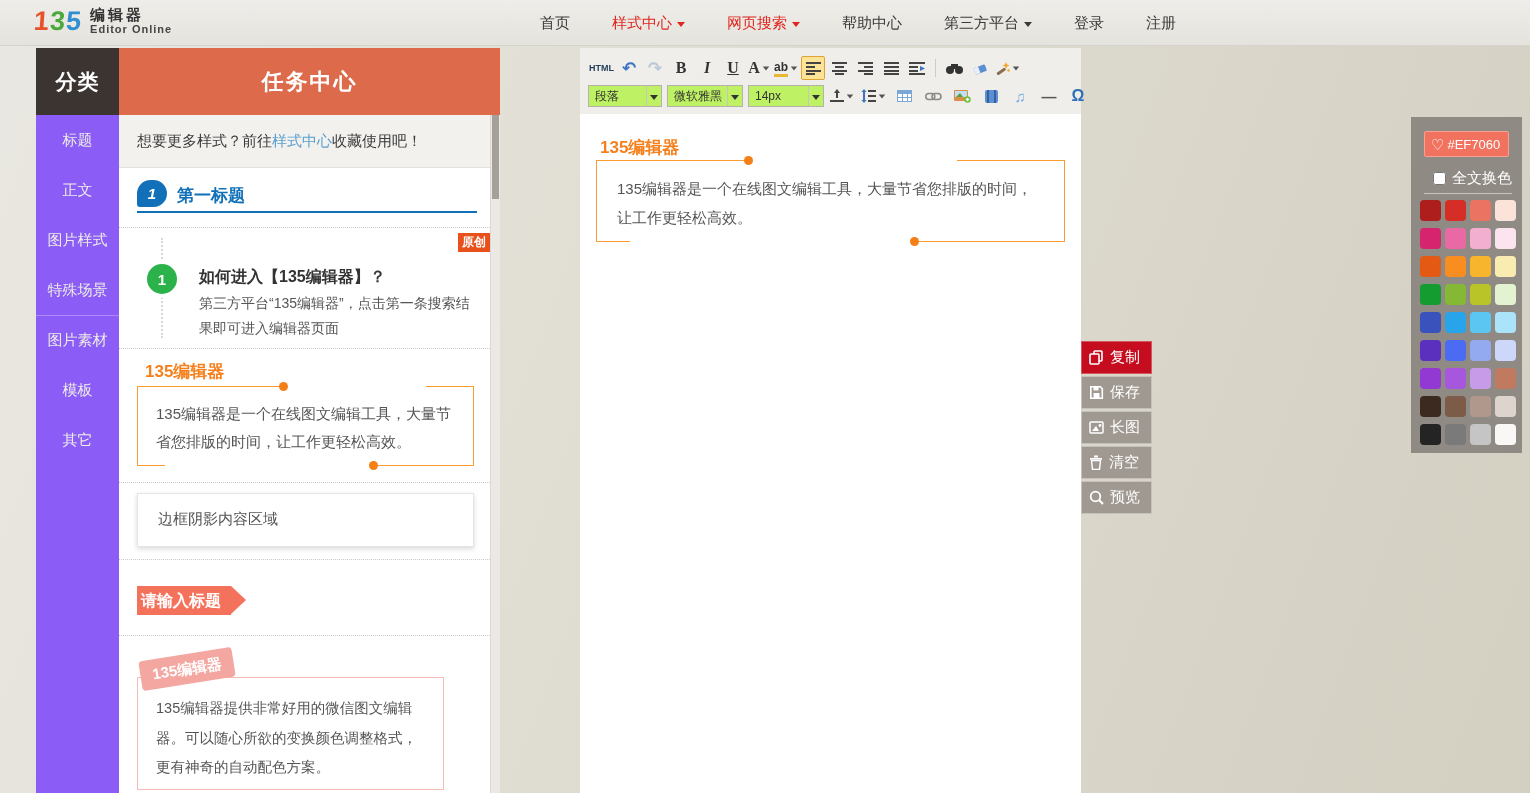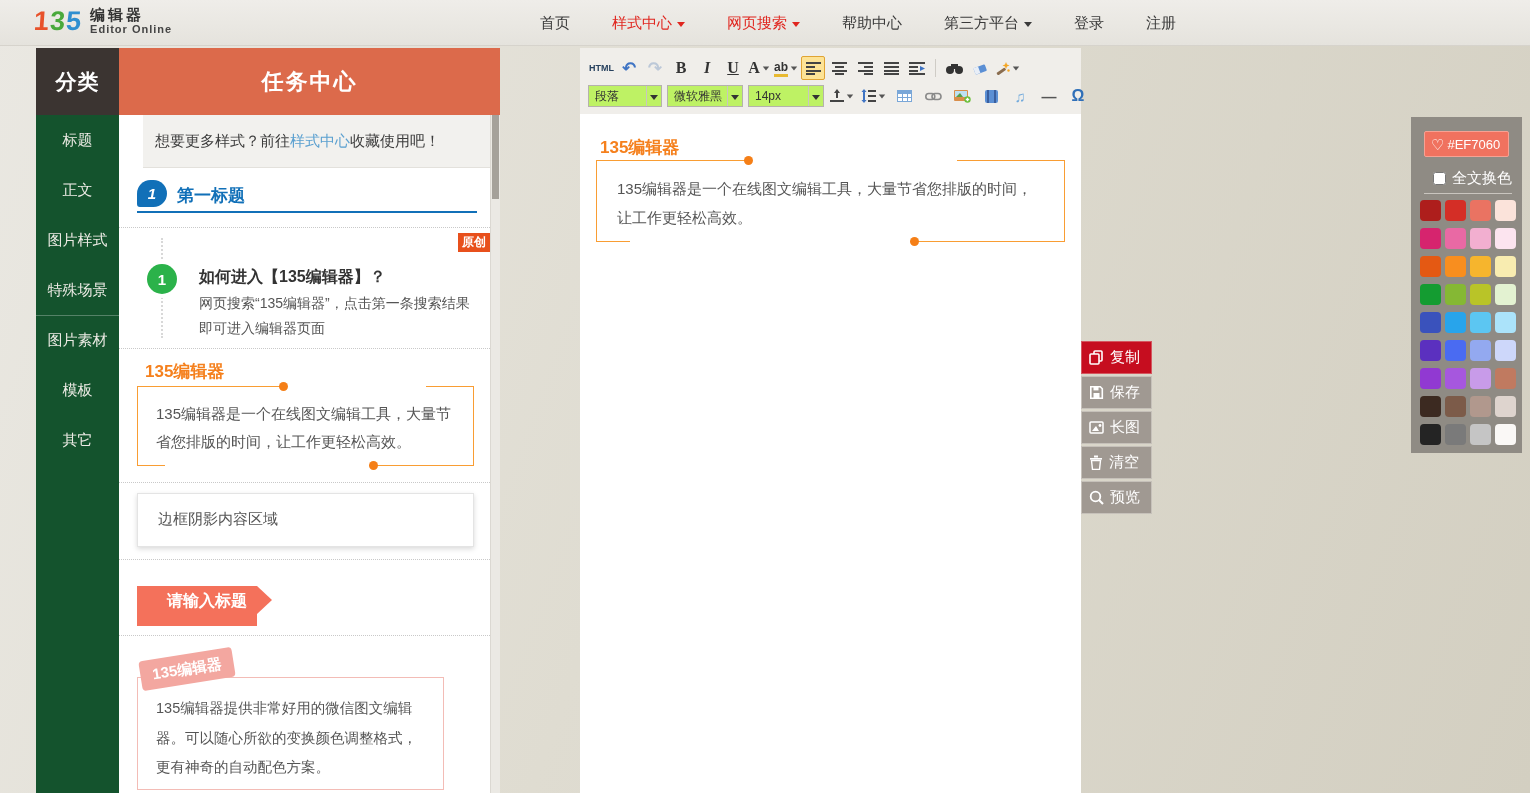--- a/index.html
+++ b/index.html
@@ -18,32 +18,32 @@
   .logo-mark{display:flex;align-items:flex-end;font-weight:bold;font-size:27px;letter-spacing:1px;line-height:34px;transform:skewX(-4deg);}
   .logo-mark .d1{color:#e8522b;} .logo-mark .d2{color:#4aa93c;} .logo-mark .d3{color:#2f8fd0;}
   .logo-text{display:flex;flex-direction:column;line-height:1.15;}
   .logo-text .t1{font-size:15px;font-weight:bold;color:#333;letter-spacing:3px;}
   .logo-text .t2{font-size:11px;font-weight:bold;color:#444;letter-spacing:1px;}
   .main-nav{position:absolute;left:540px;top:0;height:46px;display:flex;align-items:center;gap:42px;}
   .nav-item{display:flex;align-items:center;gap:5px;font-size:15px;color:#3a3a3a;cursor:pointer;white-space:nowrap;}
   .nav-item.accent{color:#e0261f;}
   .caret{width:0;height:0;border-left:4px solid transparent;border-right:4px solid transparent;border-top:5px solid currentColor;margin-top:2px;}
   
-  .cat-sidebar{position:absolute;left:36px;top:48px;width:83px;bottom:0;background:#14532d;}
+  .cat-sidebar{position:absolute;left:36px;top:48px;width:83px;bottom:0;background:#8b5cf6;}
   .cat-header{height:67px;background:#3b3431;color:#fff;font-size:21px;font-weight:bold;
     display:flex;align-items:center;justify-content:center;letter-spacing:1px;}
   .cat-item{height:50px;display:flex;align-items:center;justify-content:center;
     color:#eeece6;font-size:15px;cursor:pointer;}
   .cat-item.divided{border-top:1px solid rgba(255,255,255,.28);}
   
   .style-panel{position:absolute;left:119px;top:48px;width:381px;bottom:0;background:#fff;}
   .sp-header{position:absolute;left:0;top:0;right:0;height:67px;background:#dc6a4b;color:#fff;
     font-size:22px;font-weight:bold;display:flex;align-items:center;justify-content:center;letter-spacing:2px;}
   .sp-notice{position:absolute;left:0;top:67px;right:10px;height:53px;background:#f2f1ee;
-    border-bottom:1px solid #e3e1dc;display:flex;align-items:center;padding-left:12px;font-size:15px;color:#3c3c3c;margin-left:24px;}
+    border-bottom:1px solid #e3e1dc;display:flex;align-items:center;padding-left:18px;font-size:15px;color:#3c3c3c;}
   .sp-notice .link{color:#5ba0d0;cursor:pointer;}
   .sp-scroll{position:absolute;right:0;top:67px;bottom:0;width:10px;background:#ebe9e4;border-left:1px solid #dbd8d2;}
   .sp-thumb{position:absolute;left:1px;right:1px;top:0;height:84px;background:#a5a19a;}
   .sep{position:absolute;left:0;width:371px;border-top:1px dotted #c9c9c9;}
   
   .h1-badge{position:absolute;left:18px;top:132px;width:30px;height:27px;background:#1170b8;color:#fff;
     border-radius:14px 14px 14px 3px;display:flex;align-items:center;justify-content:center;font-size:15px;font-weight:bold;font-style:italic;}
   .h1-text{position:absolute;left:58px;top:136px;color:#1170b8;font-size:17px;font-weight:bold;}
   .h1-line{position:absolute;left:18px;top:163px;width:340px;height:2px;background:#1170b8;}
   
@@ -62,22 +62,22 @@
   .obox .dot{position:absolute;width:9px;height:9px;border-radius:50%;background:#f57f17;}
   .obox .dot.top{top:-5px;} .obox .dot.bot{bottom:-5px;}
   .obox .obox-text{font-size:15px;line-height:1.85;color:#555;}
   .sp-obox-title{position:absolute;left:26px;top:312px;}
   .sp-obox{left:18px;top:338px;width:337px;height:80px;}
   .sp-obox .obox-text{padding:13px 18px;}
   
   .shadow-box{position:absolute;left:18px;top:445px;width:337px;height:54px;background:#fff;
     border:1px solid #e4e4e4;box-shadow:0 2px 5px rgba(0,0,0,.15);font-size:15px;color:#555;padding:16px 0 0 20px;}
   
-  .ribbon{position:absolute;left:18px;top:538px;height:40px;background:#f4715b;color:#fff;
-    font-size:16px;font-weight:bold;line-height:29px;padding:0 10px 0 30px;}
+  .ribbon{position:absolute;left:18px;top:538px;height:29px;background:#f4715b;color:#fff;
+    font-size:16px;font-weight:bold;line-height:29px;padding:0 10px 0 4px;}
   .ribbon:after{content:"";position:absolute;right:-15px;top:0;width:0;height:0;
     border-top:14.5px solid transparent;border-bottom:14.5px solid transparent;border-left:15px solid #f4715b;}
   
   .pink-label{position:absolute;left:21px;top:606px;width:94px;height:30px;background:#f3a7a0;border-radius:4px;
     color:#fff;font-size:15px;font-weight:bold;display:flex;align-items:center;justify-content:center;
     transform:rotate(-9deg);z-index:2;}
   .pink-box{position:absolute;left:18px;top:629px;width:307px;height:113px;border:1px solid #f3bcb6;
     font-size:14.5px;line-height:2.05;color:#555;padding:16px 18px;}
   
   .editor{position:absolute;left:580px;top:48px;width:501px;bottom:0;background:#f0eeea;}
@@ -188,21 +188,21 @@
 
   <div class="h1-badge">1</div>
   <div class="h1-text">第一标题</div>
   <div class="h1-line"></div>
   <div class="sep" style="top:179px"></div>
 
   <div class="orig-badge">原创</div>
   <div class="qa-vline"></div>
   <div class="qa-circle">1</div>
   <div class="qa-title">如何进入【135编辑器】？</div>
-  <div class="qa-body">网页搜索“135编辑器”，点击第一条搜索结果即可进入编辑器页面</div>
+  <div class="qa-body">第三方平台“135编辑器”，点击第一条搜索结果即可进入编辑器页面</div>
   <div class="sep" style="top:300px"></div>
 
   <div class="obox-title sp-obox-title">135编辑器</div>
   <div class="obox sp-obox">
     <div class="cover top" style="left:43%;width:43%;"></div>
     <div class="cover bot" style="left:8%;width:61%;"></div>
     <div class="dot top" style="left:42%;"></div>
     <div class="dot bot" style="left:69%;"></div>
     <div class="obox-text">135编辑器是一个在线图文编辑工具，大量节省您排版的时间，让工作更轻松高效。</div>
   </div>

